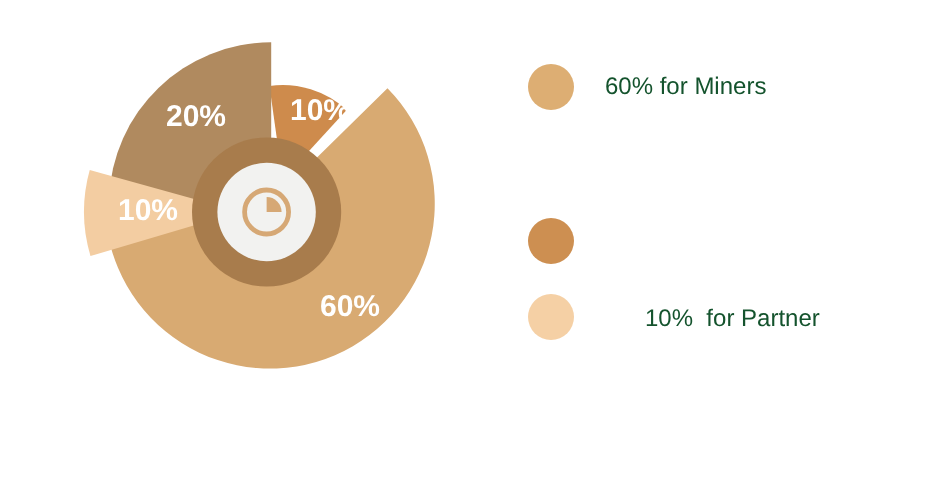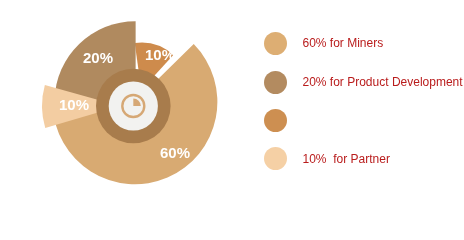--- a/index.html
+++ b/index.html
@@ -3,21 +3,21 @@
 <meta charset="utf-8">
 <title>Donut chart</title>
 <style>
   html,body{margin:0;padding:0;}
   body{width:464px;height:198px;background:#ffffff;font-family:"Liberation Sans",sans-serif;overflow:hidden;}
   .wrap{position:relative;width:464px;height:198px;}
   svg.chart{position:absolute;left:0;top:0;width:464px;height:198px;display:block;}
   .legend{position:absolute;left:0;top:0;width:464px;height:198px;}
   .legend-item{position:absolute;display:flex;align-items:center;}
   .dot{width:23px;height:23px;border-radius:50%;flex:0 0 auto;}
-  .ltext{margin-left:16px;font-size:12px;color:#b91c1c;white-space:pre;line-height:1;}
+  .ltext{margin-left:16px;font-size:12px;color:#14532d;white-space:pre;line-height:1;}
   .slice-label{font-size:15px;font-weight:bold;fill:#ffffff;}
 </style>
 </head>
 <body>
 
 <div class="wrap">
 
   <svg class="chart" viewBox="0 0 464 198">
     <g>
       <path d="M 141.32 89.88 L 134.73 42.97 A 47.37 47.37 0 0 1 173.32 54.96 Z" fill="#ce8b4c"></path>
@@ -39,25 +39,21 @@
         <text x="160" y="60" text-anchor="middle" class="slice-label">10%</text>
         <text x="74" y="110" text-anchor="middle" class="slice-label">10%</text>
       </g>
   </svg>
 
   <div class="legend">
       <div class="legend-item" style="left: 263.5px; top: 31.8px;">
         <span class="dot" style="background: rgb(221, 174, 115);"></span>
         <span class="ltext">60% for Miners</span>
       </div>
-      <div class="legend-item" style="left: 263.5px; top: 70.7px;">
-        <span class="dot" style="background: rgb(179, 139, 96);"></span>
-        <span class="ltext">20% for Product Development</span>
-      </div>
       <div class="legend-item" style="left: 263.5px; top: 108.5px;">
         <span class="dot" style="background: rgb(205, 143, 81);"></span>
       </div>
-      <div class="legend-item" style="left: 263.5px; top: 147.4px;">
+      <div class="legend-item" style="left: 263.5px; top: 147.4px; gap: 20px;">
         <span class="dot" style="background: rgb(245, 208, 165);"></span>
         <span class="ltext">10%  for Partner</span>
       </div>
     </div>
 </div>
 
 </body></html>

